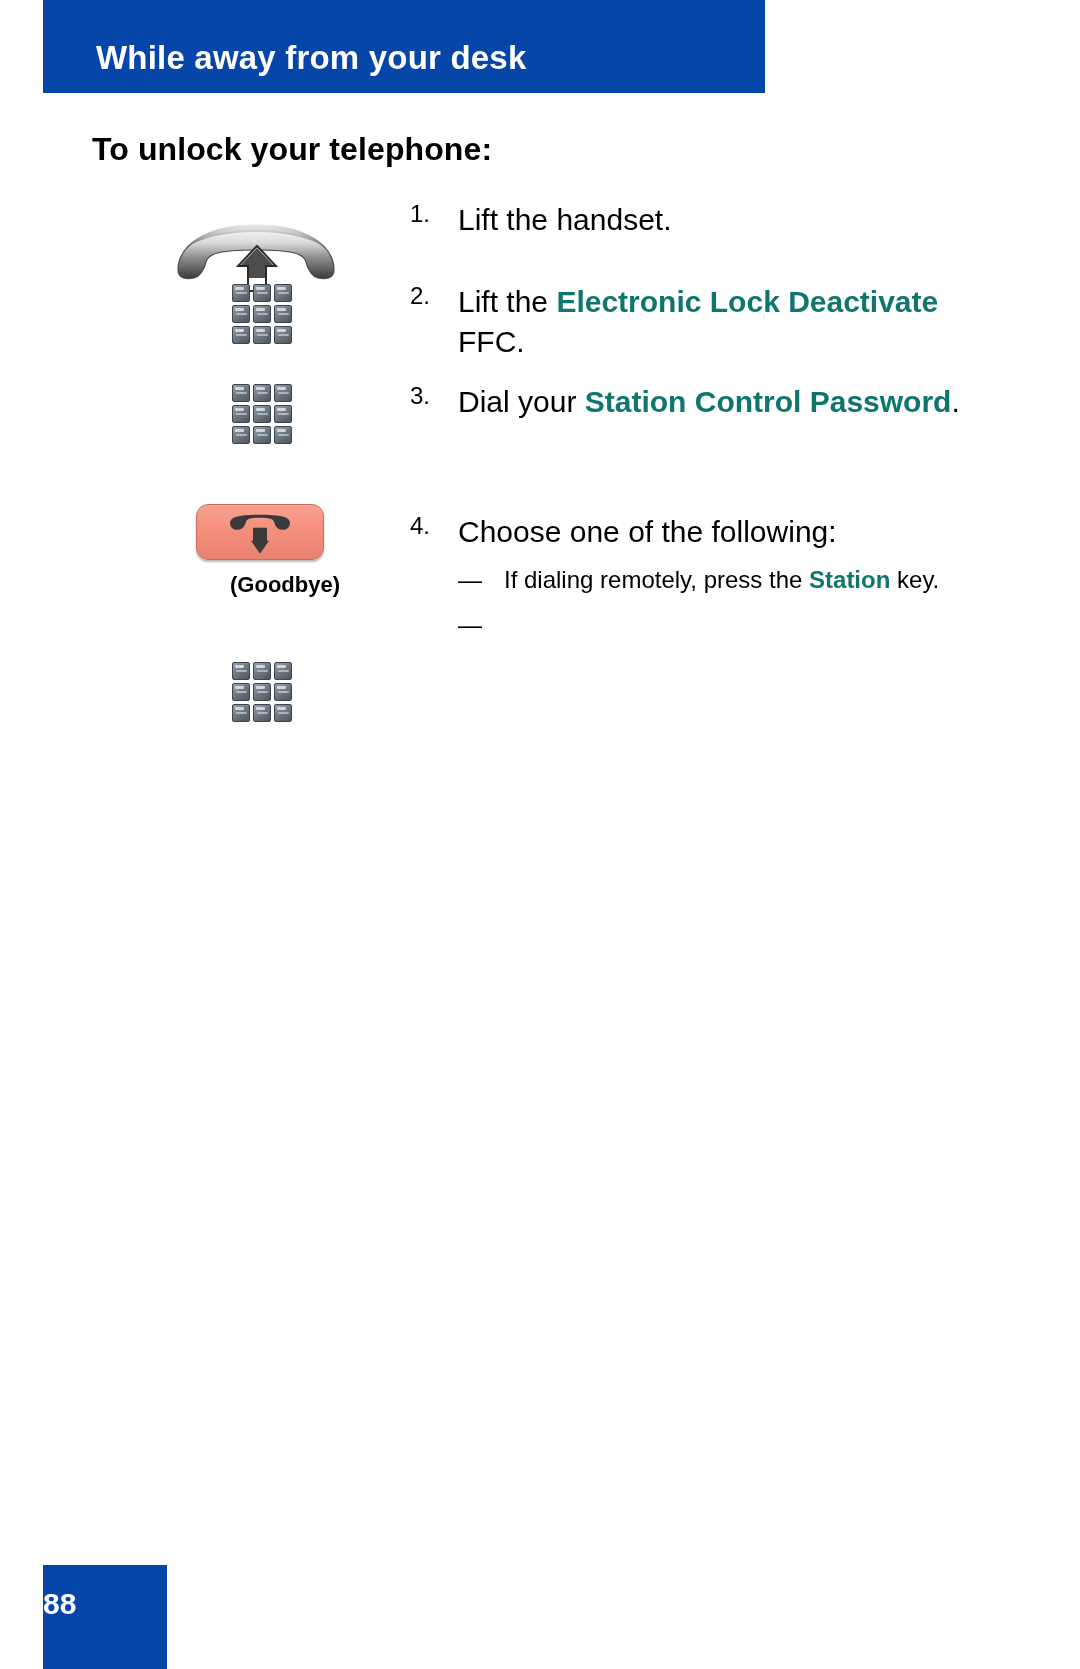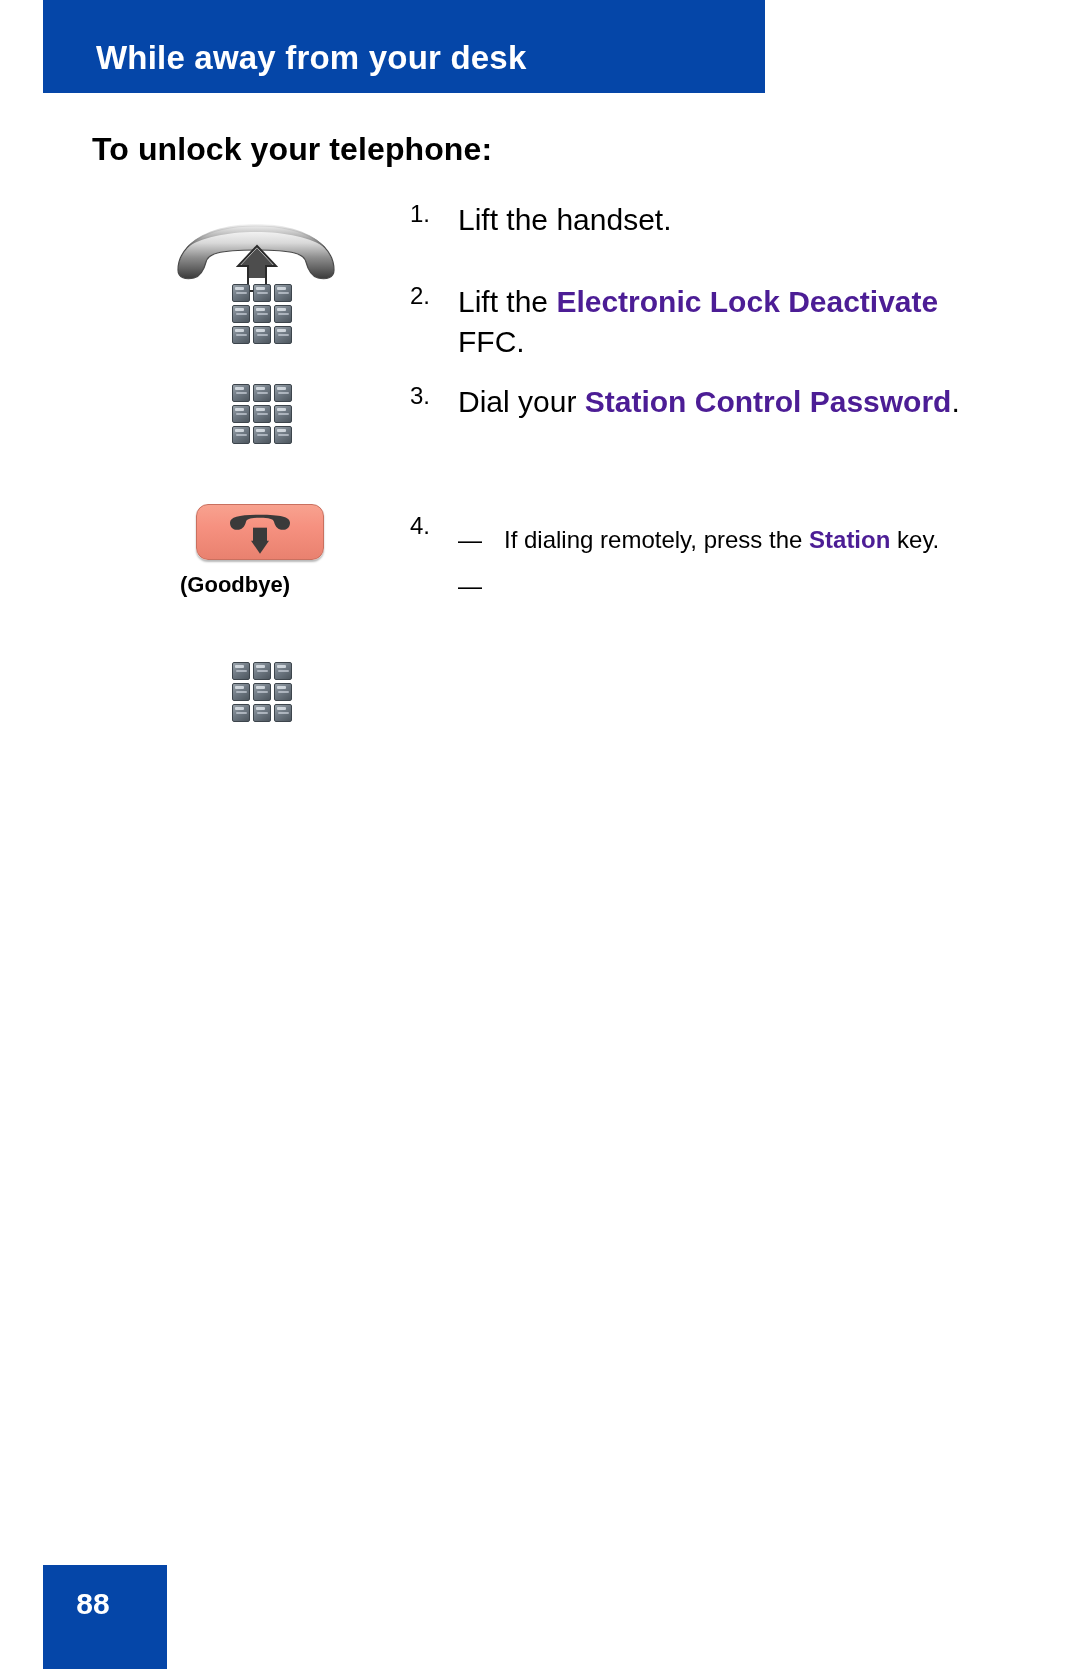--- a/index.html
+++ b/index.html
@@ -79,21 +79,21 @@
     top: 0;
     width: 46px;
     text-align: left;
     font-size: 24px;
   }
   .step-body {
     margin-left: 48px;
     font-size: 30px;
     line-height: 1.32;
   }
-  .hl { color: #4c1d95; font-weight: bold; }
+  .hl { color: #0f766e; font-weight: bold; }
 
   .sub-list { margin: 12px 0 0 0; }
   .sub-item {
     position: relative;
     padding-left: 46px;
     font-size: 24px;
     line-height: 1.32;
     margin-bottom: 14px;
   }
   .sub-dash {
@@ -172,40 +172,39 @@
   }
   .goodbye-key svg {
     position: absolute;
     left: 50%;
     top: 50%;
     transform: translate(-50%, -46%);
   }
   .goodbye-label {
     margin-top: 12px;
     width: 160px;
-    text-align: left;
+    text-align: right;
     font-size: 22px;
     font-weight: bold;
   }
 
   
   .footer-band {
     position: absolute;
     left: 43px;
     top: 1565px;
     width: 124px;
     height: 104px;
     background: #0546A8;
   }
   .page-number {
     position: absolute;
     left: 0;
     top: 22px;
     width: 100px;
-    text-align: center;
     color: #ffffff;
     font-size: 30px;
     font-weight: bold;
   }
 </style>
 </head>
 <body>
 
 <div class="header-band">
   <div class="header-title">While away from your desk</div>
@@ -320,20 +319,23 @@
         <div class="key"></div>
         <div class="key"></div>
         <div class="key"></div>
         <div class="key"></div>
         <div class="key"></div>
         <div class="key"></div>
       </div>
     </div>
     <div class="text-cell" style="top:-78px;">
       <span class="step-num">4.</span>
+      <div class="step-body">
+        <span>Choose one of the following:</span><span class="hl"></span><span></span>
+      </div>
 
       <div class="sub-list" style="margin-left:48px;">
         <div class="sub-item">
           <span class="sub-dash">—</span>
           <span>If dialing remotely, press the </span><span class="hl">Station</span><span> key.</span>
         </div>
         <div class="sub-item">
           <span class="sub-dash">—</span>
           <span class="hl"></span><span></span>
         </div>

